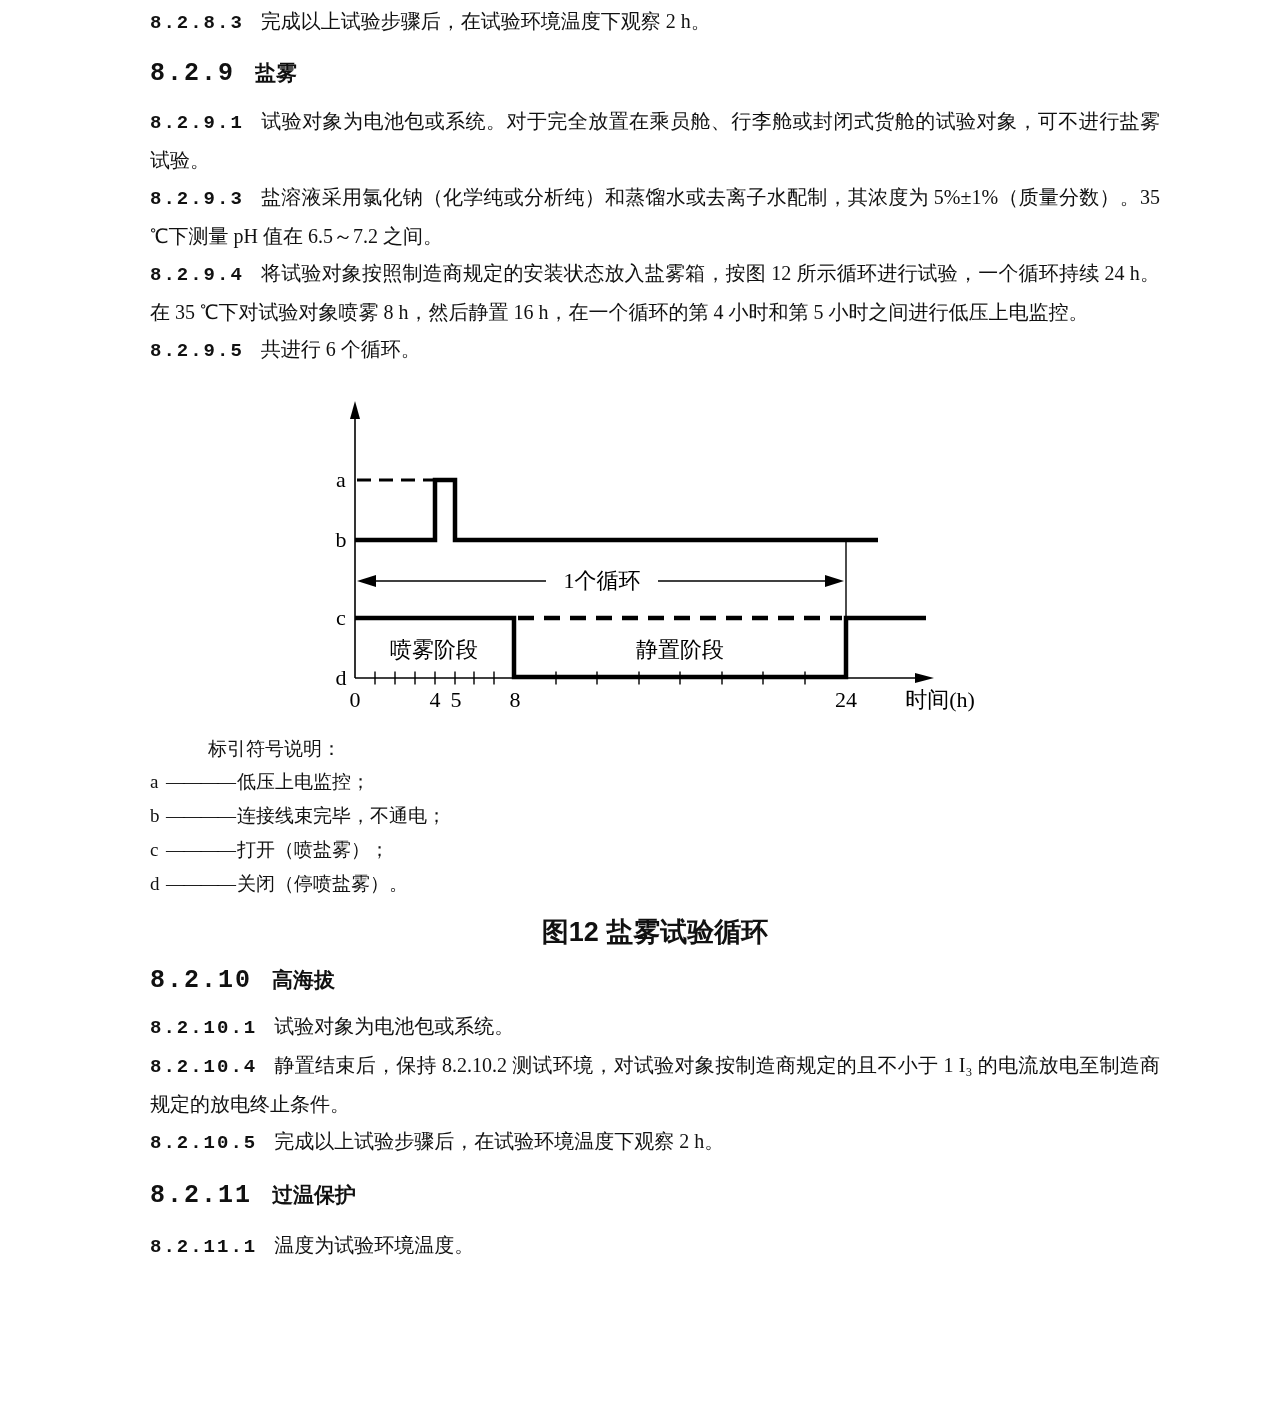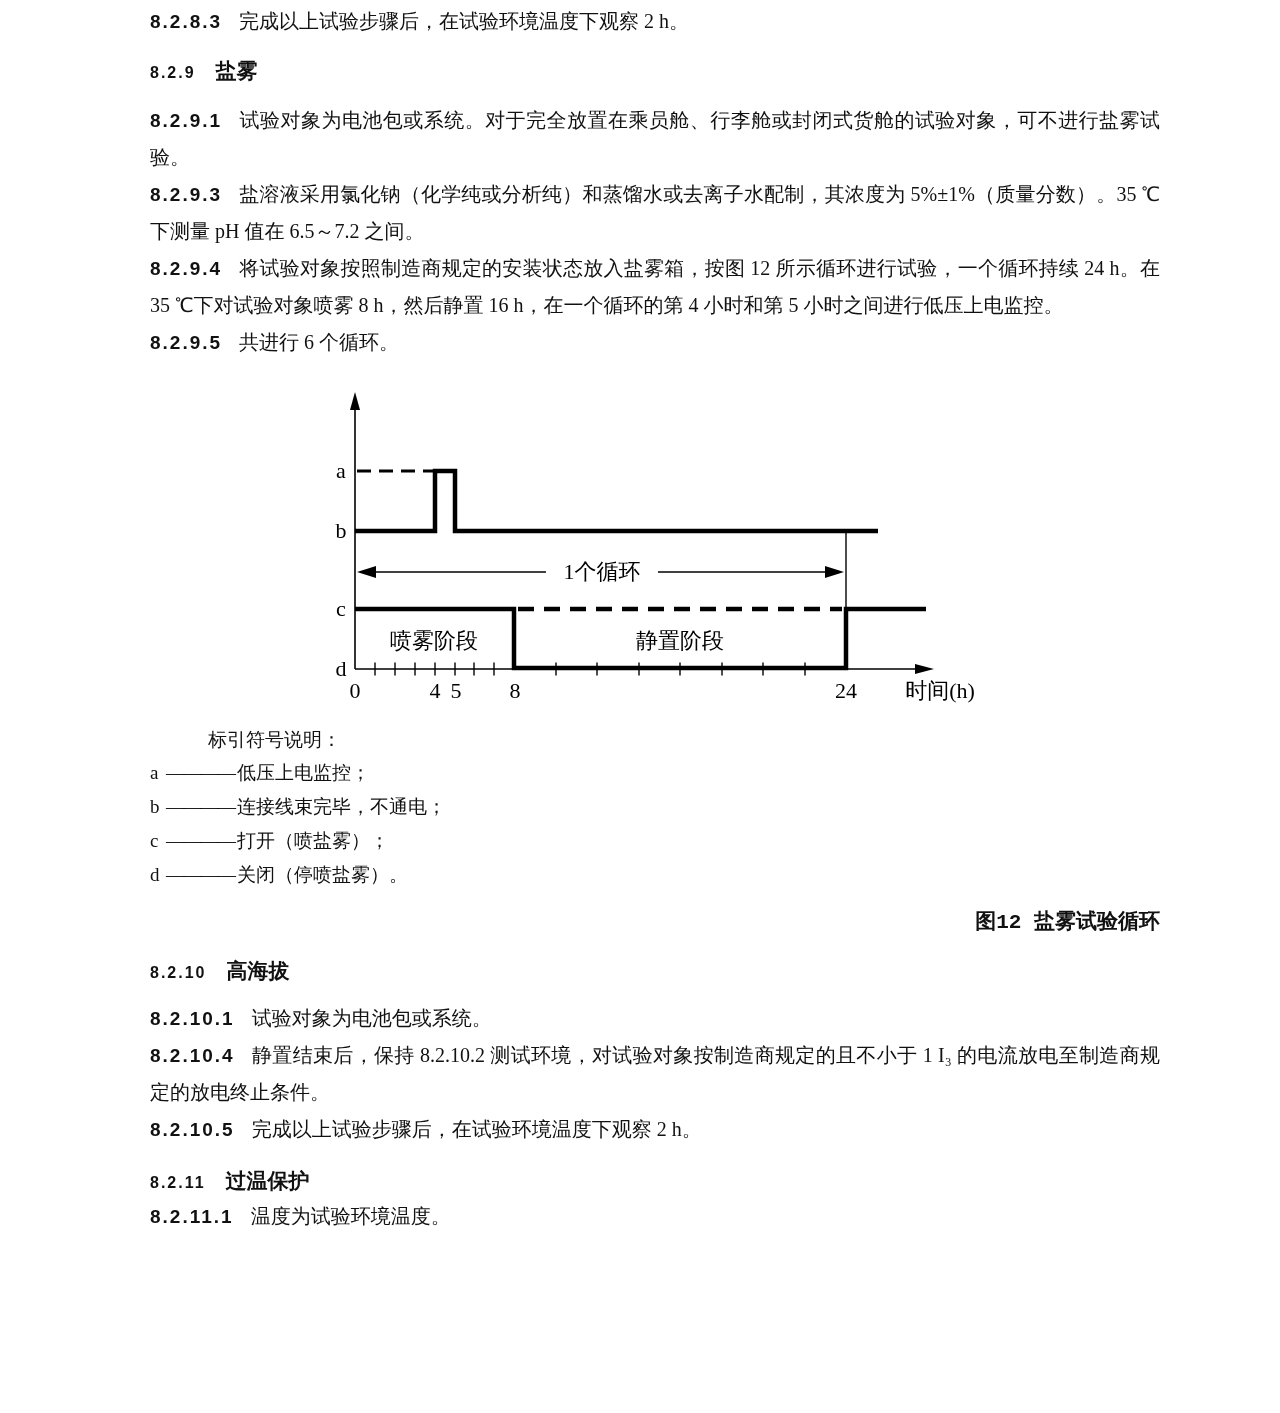--- a/index.html
+++ b/index.html
@@ -7,41 +7,41 @@
     width:1280px;height:1413px;overflow:hidden;
     color:#111;
     font-family:"Liberation Serif", serif;
   }
   .page{padding:3px 120px 0 150px;}
   p.clause{
     margin:0;font-size:20px;line-height:37px;
     text-align:justify;text-justify:inter-ideograph;
   }
   .clause .num, .sec .num{
-    font-family:Liberation Sans, sans-serif;
+    font-family:Liberation Mono, monospace;
     letter-spacing:2px;font-size:19px;
     margin-right:17px;white-space:nowrap;
   }
   .clause .num{font-weight:700;}
   h2.sec{
     margin:16px 0 14px;font-size:21px;line-height:30px;
     font-family:"Liberation Sans", sans-serif;font-weight:700;
   }
-  h2.sec .num{font-size:16px;margin-right:20px;}
+  h2.sec .num{font-size:25px;margin-right:20px;}
   .figwrap{margin:28px 0 0 178px;width:676px;}
   .figwrap svg{display:block;}
   .legend{margin-top:16px;font-size:19px;}
   .legend p{margin:0;line-height:34px;}
   .legend .ltitle{margin-left:58px;line-height:33px;}
   .legend .sym{display:inline-block;min-width:11px;}
   .legend .sep{letter-spacing:-2px;margin:0 3px 0 5px;}
   .caption{
-    margin:16px 0 0 0;text-align:right;
-    font-family:Liberation Mono, monospace;
-    font-weight:700;font-size:21px;line-height:30px;
+    margin:16px 0 0 0;text-align:center;
+    font-family:Liberation Sans, sans-serif;
+    font-weight:700;font-size:27px;line-height:30px;
   }
   svg text{font-family:"Liberation Serif", serif;fill:#000;}
 </style>
 </head>
 <body>
 
 <div class="page">
 
   <p class="clause"><span class="num">8.2.8.3</span><span>完成以上试验步骤后，在试验环境温度下观察 2 h。</span></p>
 
@@ -127,17 +127,17 @@
   </div>
 
   <div class="caption">图12 盐雾试验循环</div>
 
   <h2 class="sec" style="margin-top:18px;margin-bottom:12px;"><span class="num">8.2.10</span><span>高海拔</span></h2>
 
   <p class="clause"><span class="num">8.2.10.1</span><span>试验对象为电池包或系统。</span></p>
   <p class="clause"><span class="num">8.2.10.4</span><span>静置结束后，保持 8.2.10.2 测试环境，对试验对象按制造商规定的且不小于 1 I₃ 的电流放电至制造商规定的放电终止条件。</span></p>
   <p class="clause"><span class="num">8.2.10.5</span><span>完成以上试验步骤后，在试验环境温度下观察 2 h。</span></p>
 
-  <h2 class="sec" style="margin-top:18px;margin-bottom:0;"><span class="num">8.2.11</span><span>过温保护</span></h2>
+  <h2 class="sec" style="margin-top:18px;margin-bottom:16px;"><span class="num">8.2.11</span><span>过温保护</span></h2>
 
   <p class="clause"><span class="num">8.2.11.1</span><span>温度为试验环境温度。</span></p>
 
 </div>
 
 </body></html>

